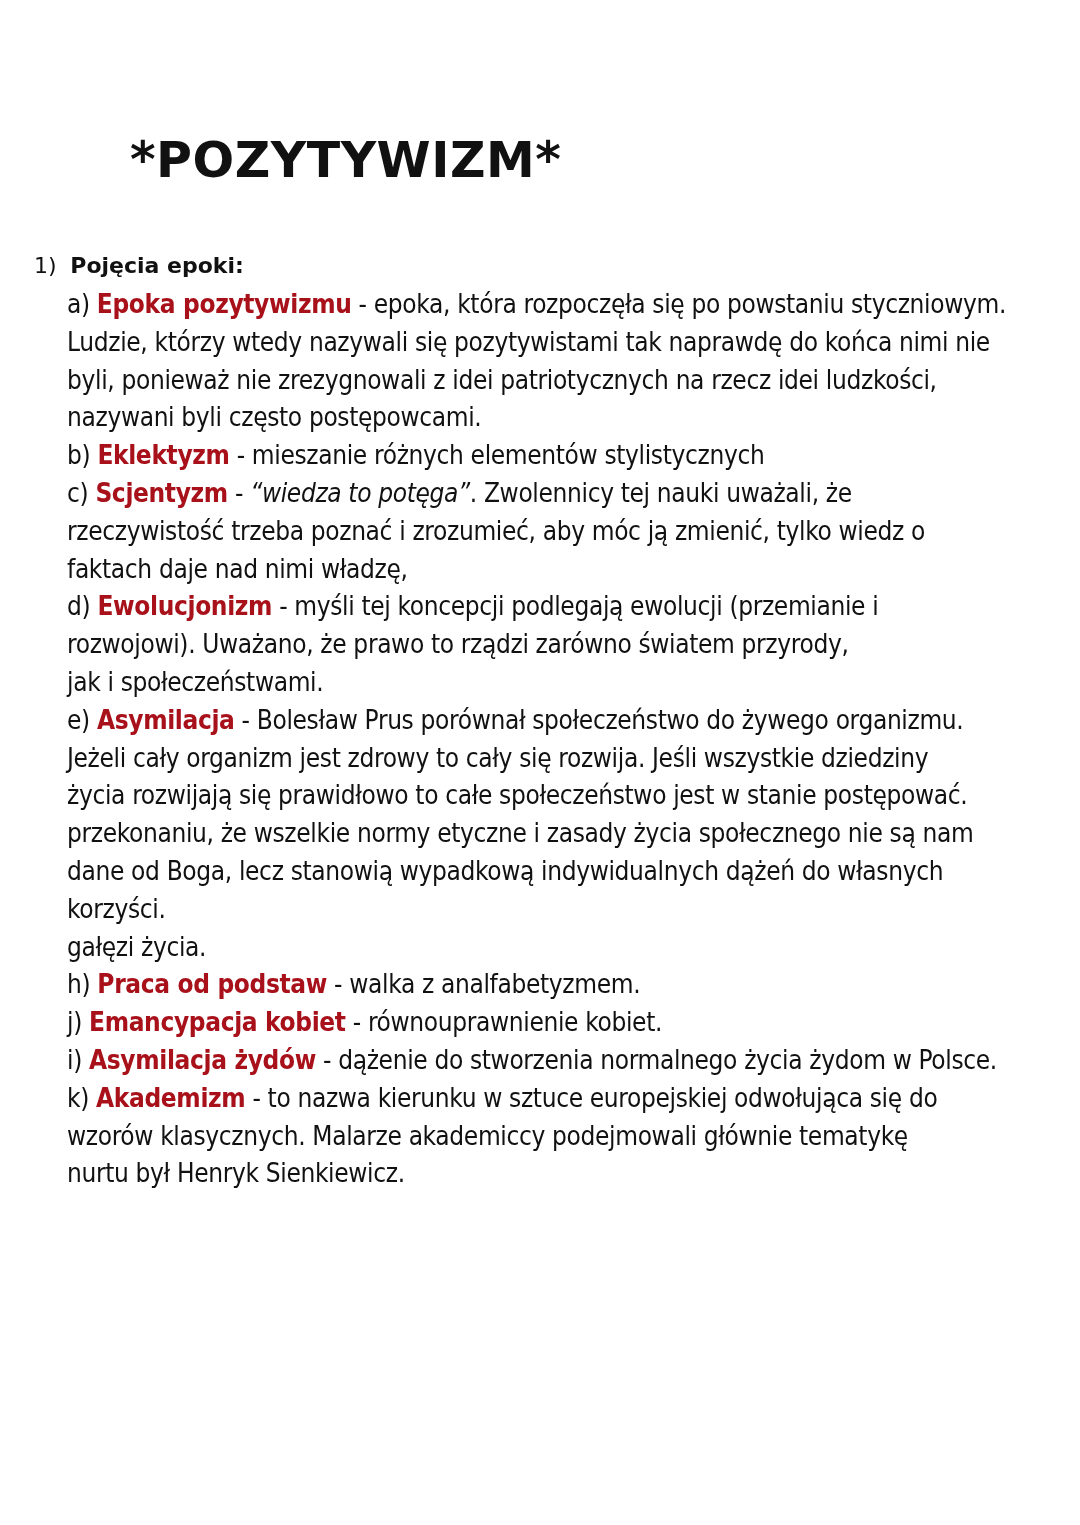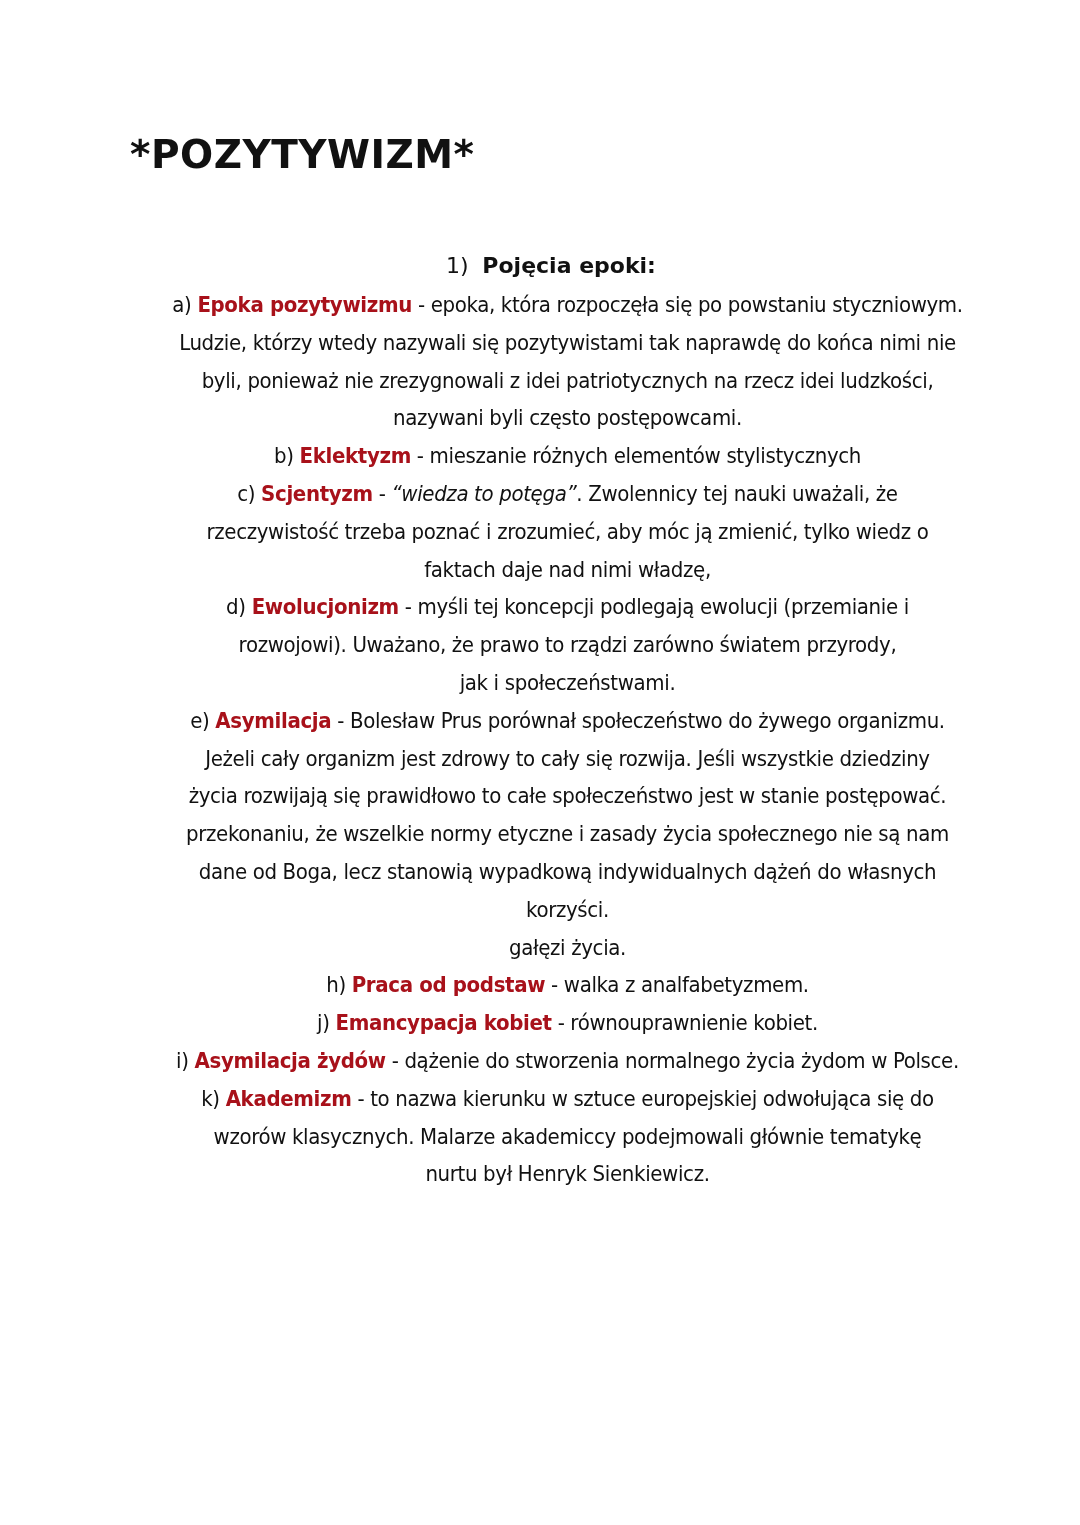--- a/index.html
+++ b/index.html
@@ -2,33 +2,33 @@
 <html><head>
 <meta charset="utf-8">
 <style>
   html, body { margin: 0; padding: 0; background: #ffffff; }
   body {
     width: 1080px; height: 1525px; position: relative; overflow: hidden;
     font-family: "DejaVu Sans", sans-serif; color: #111111;
   }
   .title {
     position: absolute; left: 130px; top: 132px;
-    font-size: 39px; font-weight: bold; letter-spacing: 0.5px;
+    font-size: 49px; font-weight: bold; letter-spacing: 0.5px;
     font-family: "DejaVu Sans", sans-serif;
   }
   .section {
-    position: absolute; left: 46px; top: 250px; width: 1010px; text-align: center;
+    position: absolute; left: 34px; top: 250px; width: 1010px;
   }
   .section-head {
     font-size: 22px; font-weight: bold; line-height: 32px; height: 32px;
   }
   .section-head .num { font-weight: normal; margin-right: 6px; }
   .body {
     margin-left: 33px; margin-top: 4px;
-    font-size: 22px; line-height: 37.8px; letter-spacing: -0.35px;
+    font-size: 26px; line-height: 37.8px; letter-spacing: -0.35px;
     font-family: "DejaVu Sans Condensed", "DejaVu Sans", sans-serif;
   }
   .entry { margin: 0; }
   .term { color: #a8111a; font-weight: bold; }
   .quote { font-style: italic; }
   .line { display: block; white-space: nowrap; }
 </style>
 </head>
 <body>
 

